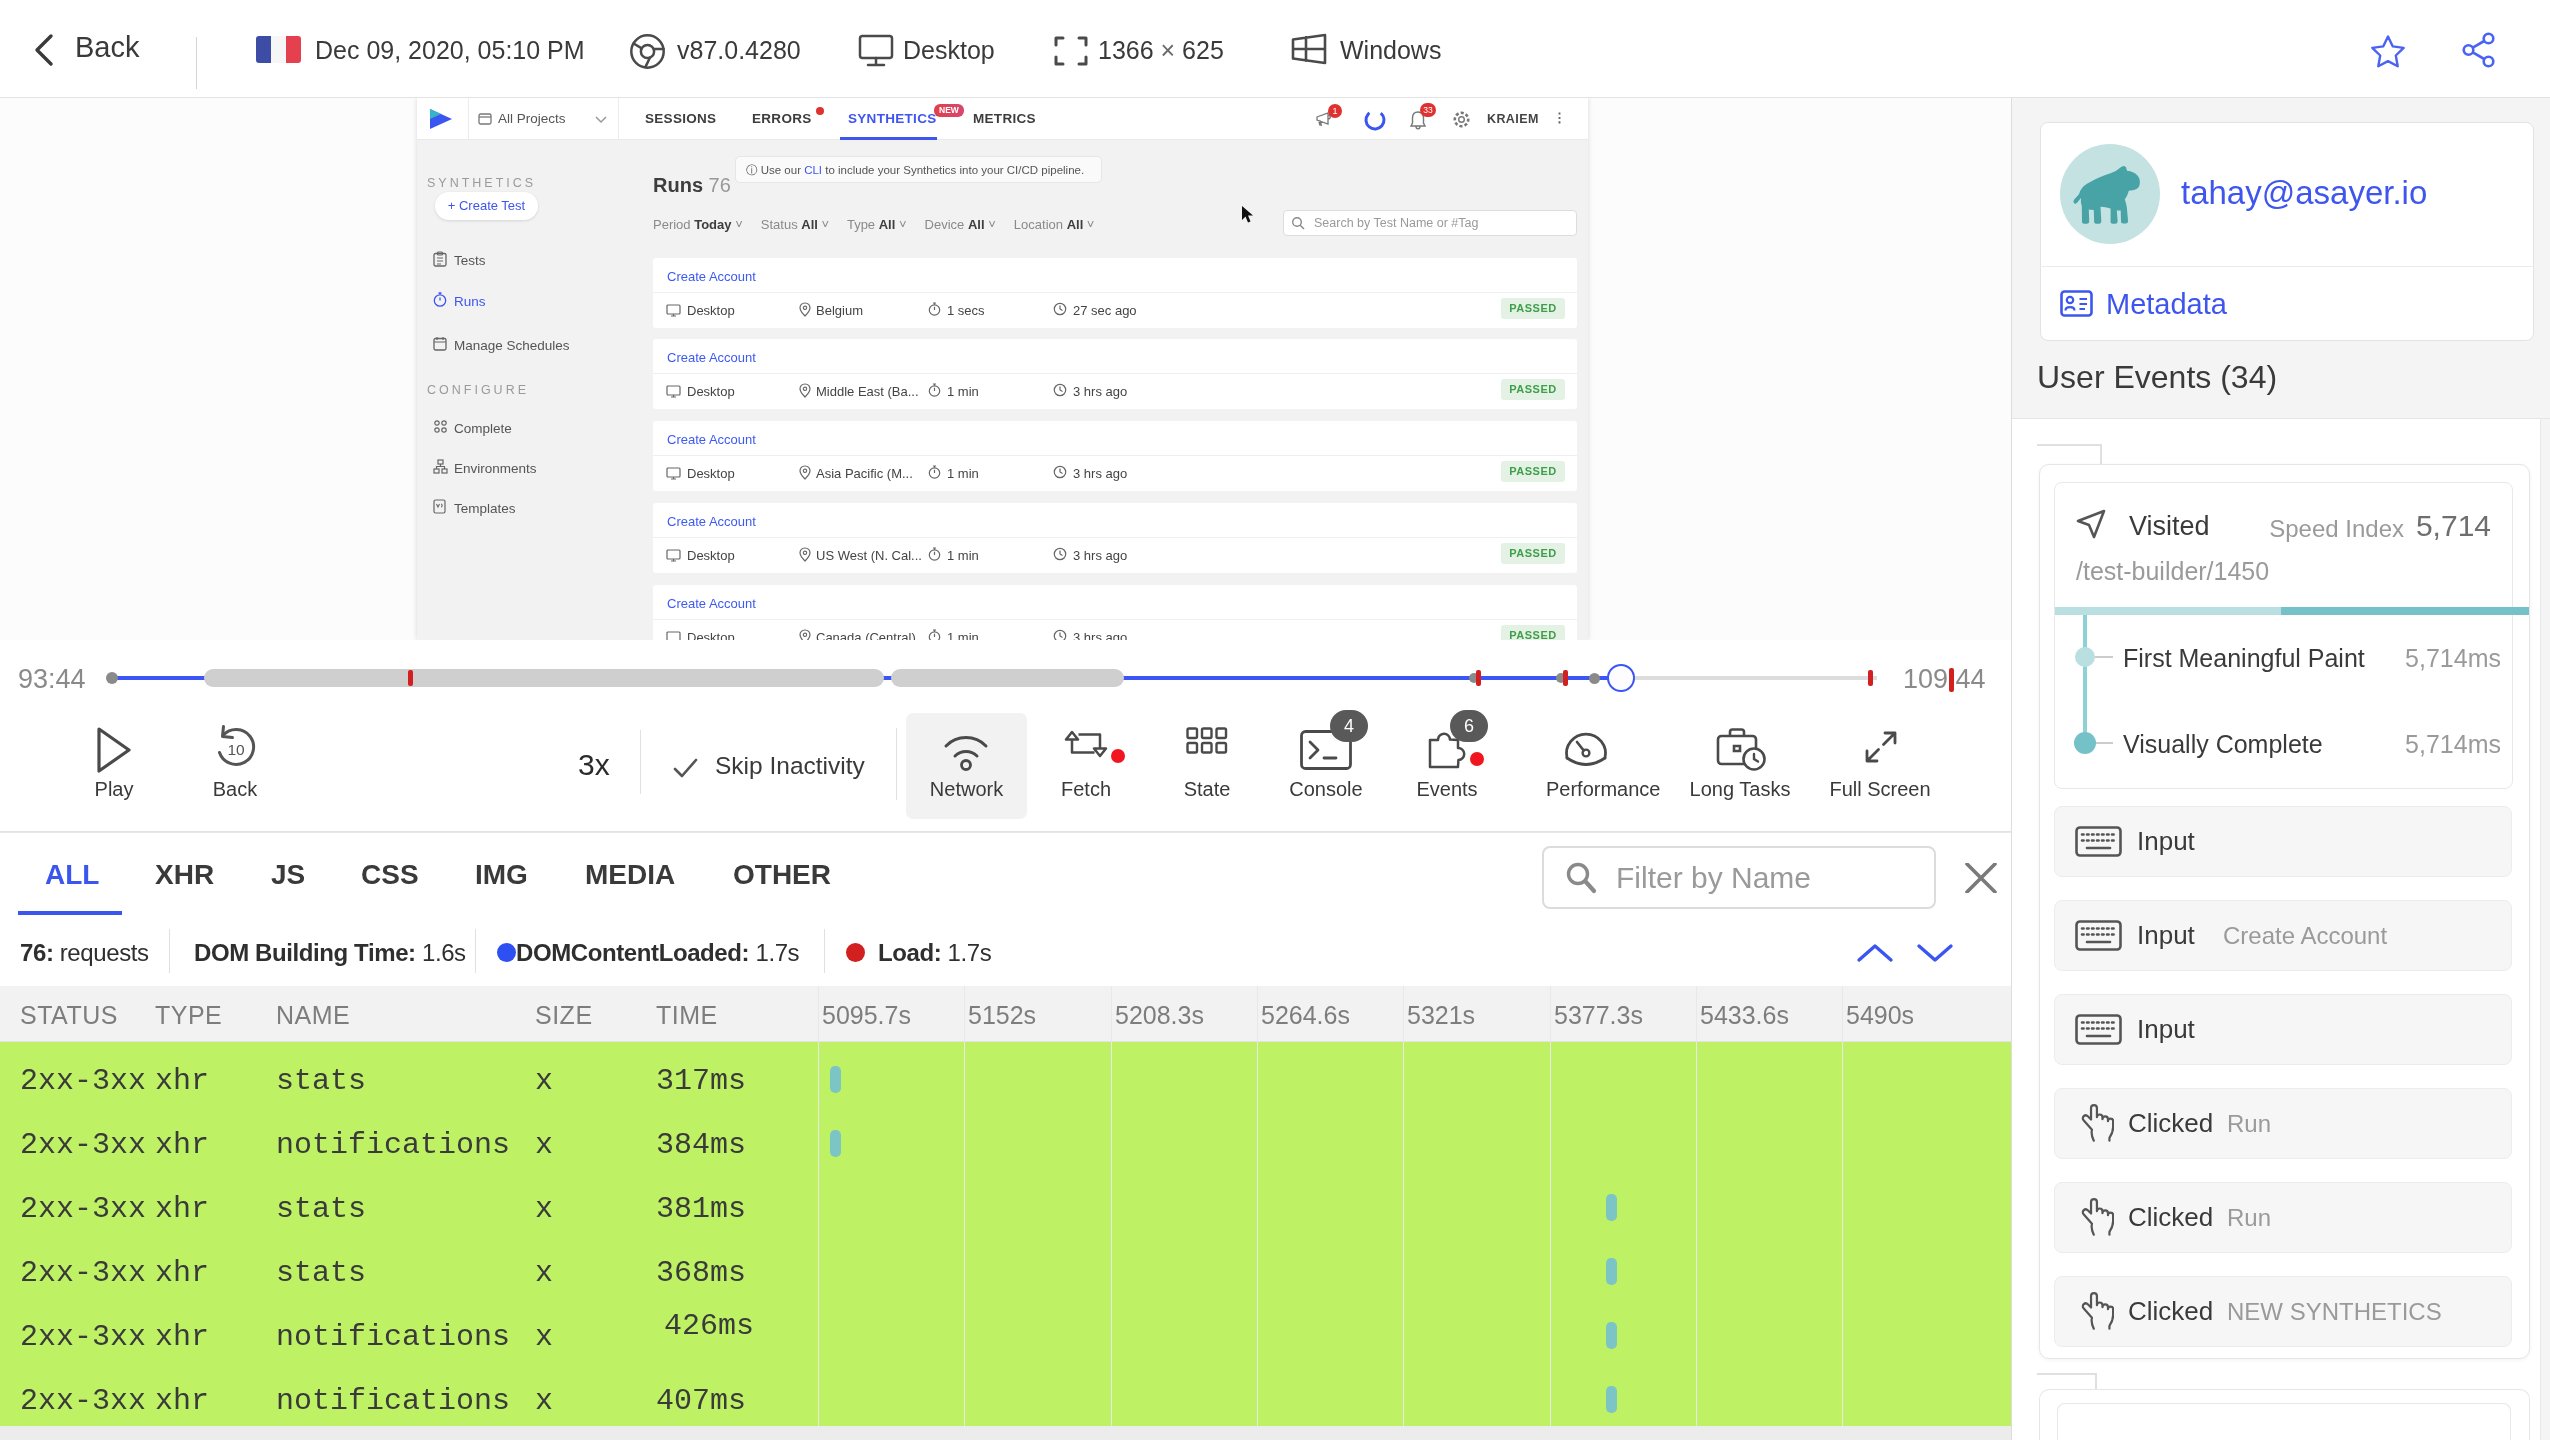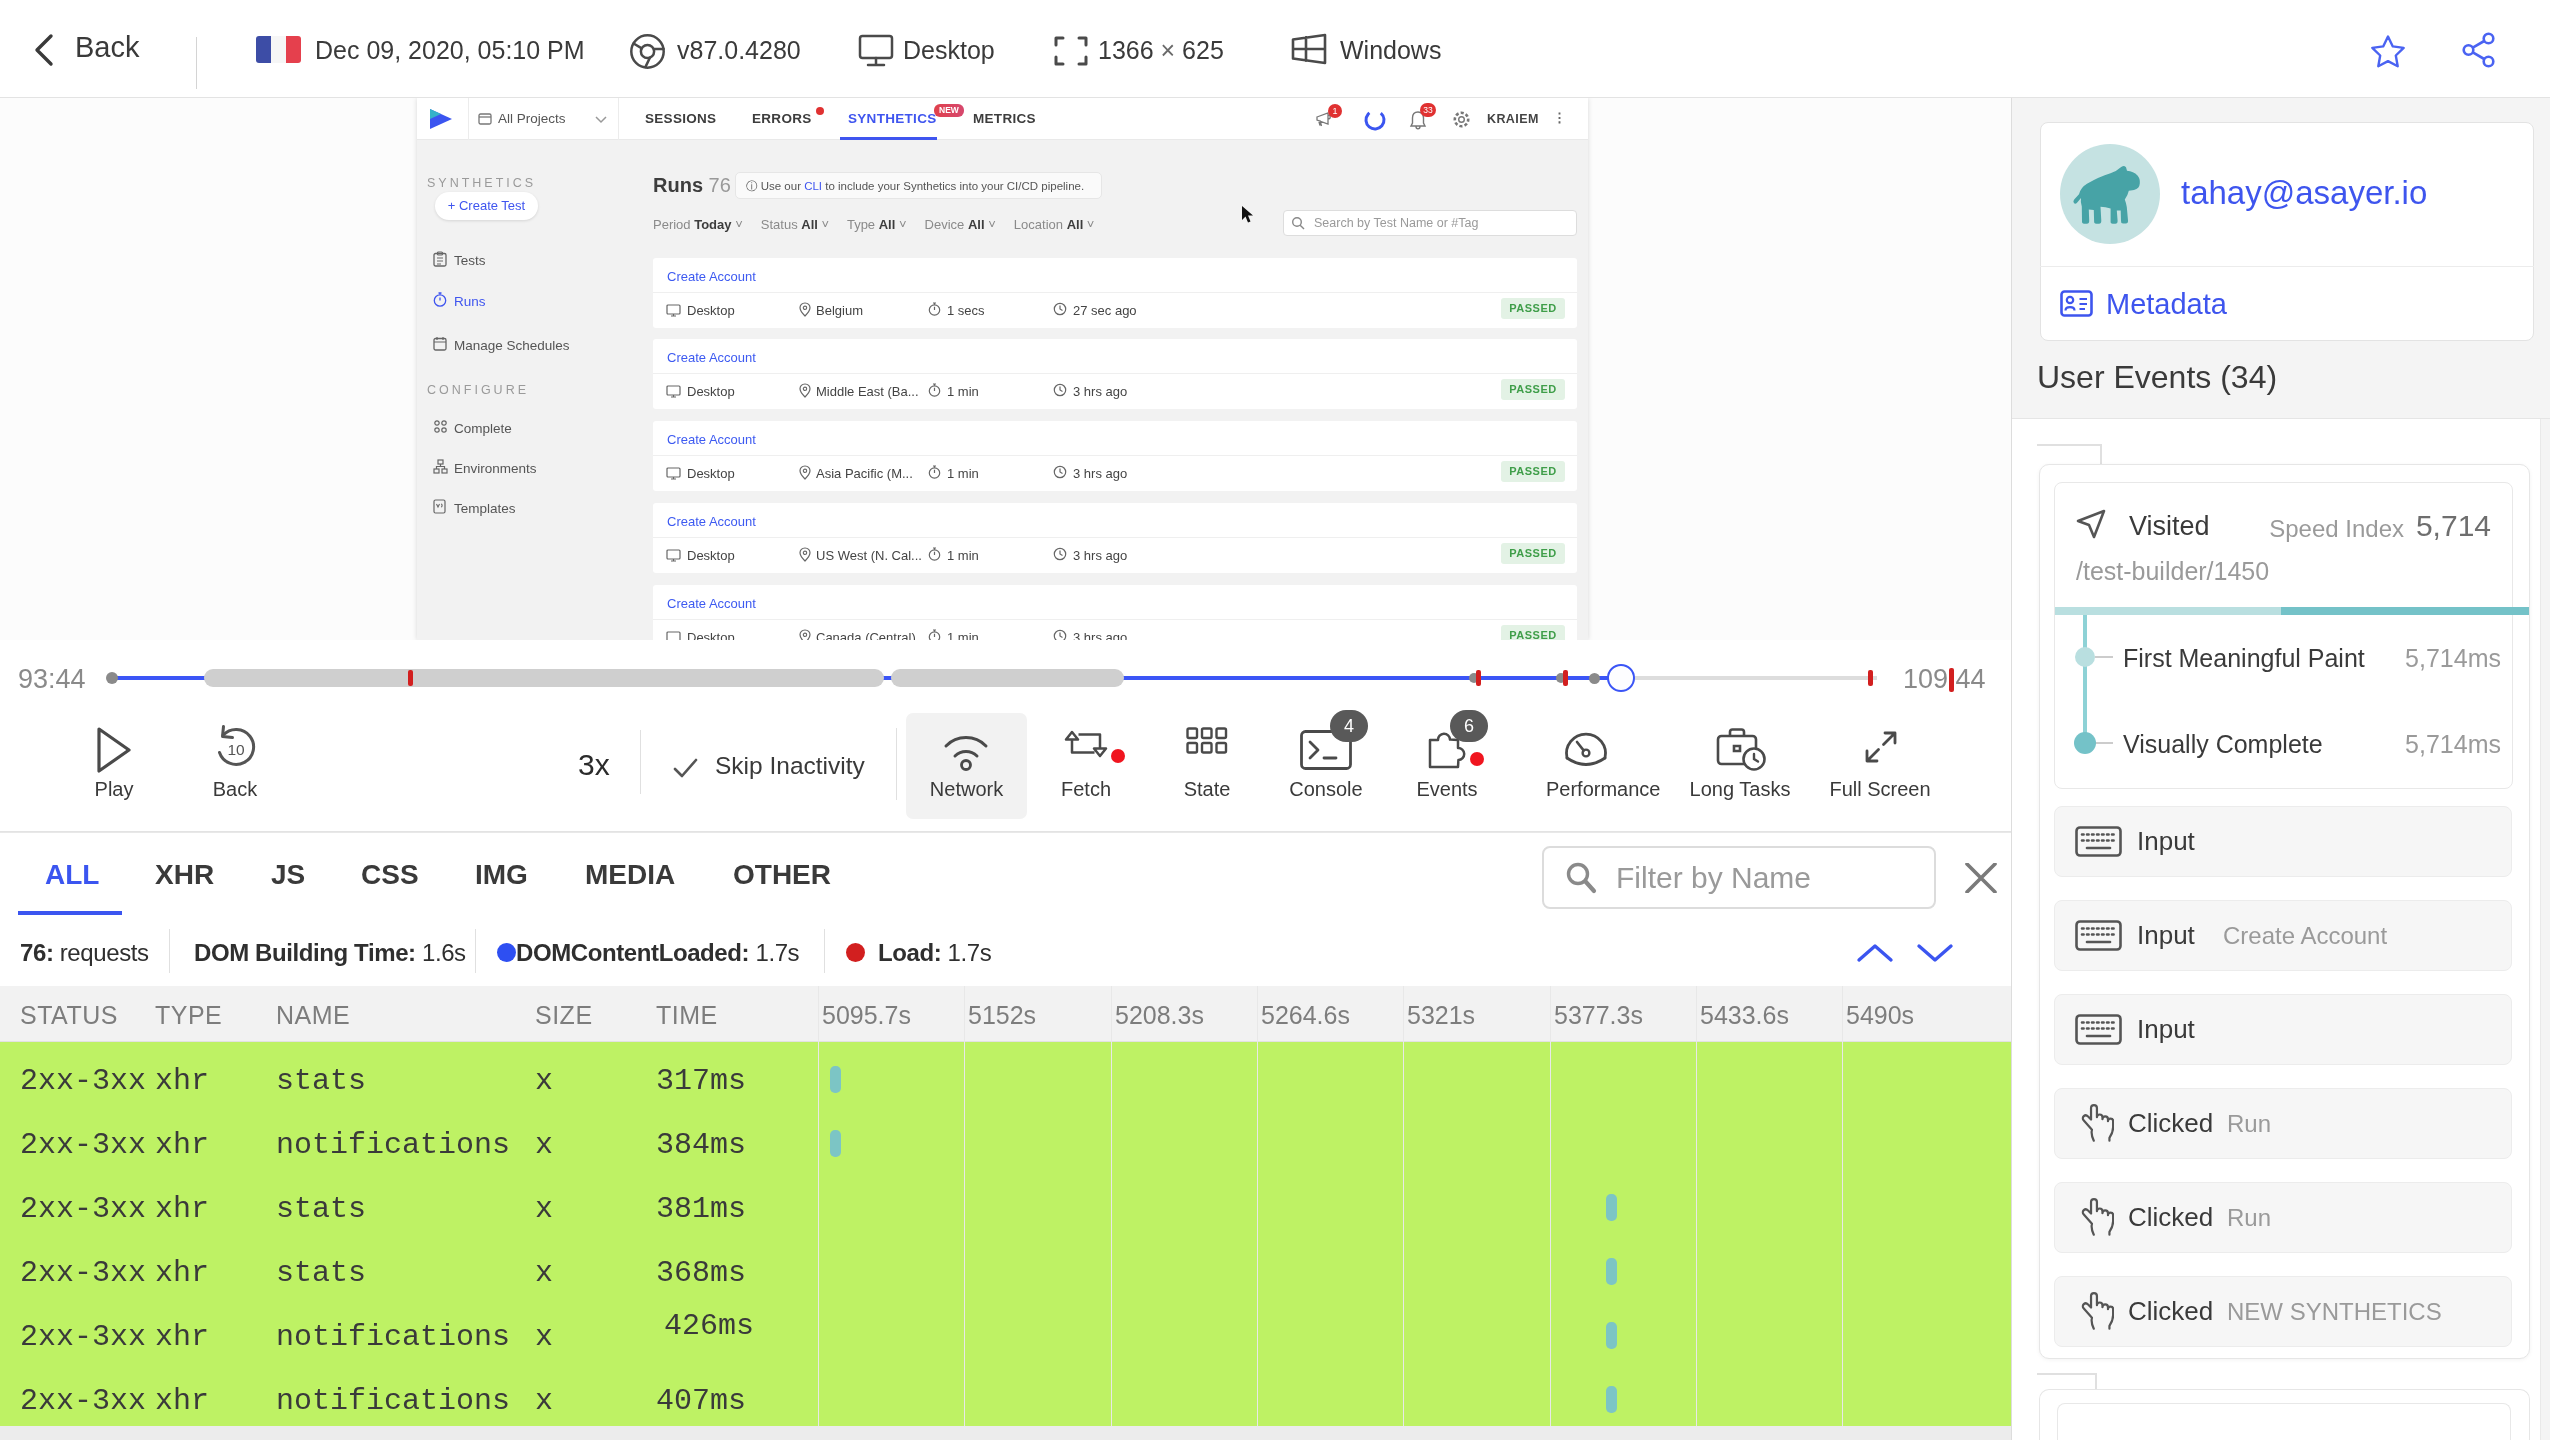--- a/index.html
+++ b/index.html
@@ -132,21 +132,21 @@
         <path d="M7.5 5 V7.5 M3.5 10 V7.5 H11.5 V10" fill="none" stroke="#666" stroke-width="1.2"></path>
       </svg>
     <div class="abs" style="left:37px;top:363px;font-size:13.5px;color:#555;">Environments</div>
     <svg class="abs" style="left:16px;top:401px;" width="13" height="15" viewBox="0 0 13 15">
         <rect x="1" y="1" width="11" height="13" rx="1.5" fill="none" stroke="#666" stroke-width="1.2"></rect>
         <path d="M3.5 5 L5 8 L6.5 5 M8 5 C9.5 5 9.5 8 8 8" fill="none" stroke="#666" stroke-width="1.1"></path>
       </svg>
     <div class="abs" style="left:37px;top:403px;font-size:13.5px;color:#555;">Templates</div>
 
     <div class="abs" style="left:236px;top:76px;font-size:20px;font-weight:bold;color:#3d3d3d;">Runs <span style="font-weight:normal;color:#999;">76</span></div>
-    <div class="abs" style="left:318px;top:74px;width:367px;height:27px;background:#fafafa;border:1px solid #e6e6e6;border-radius:5px;line-height:26px;font-size:11.5px;white-space:nowrap;color:#555;padding-left:10px;">ⓘ Use our <span style="color:#3f55ef;">CLI</span> to include your Synthetics into your CI/CD pipeline.</div>
+    <div class="abs" style="left:318px;top:58px;width:367px;height:27px;background:#fafafa;border:1px solid #e6e6e6;border-radius:5px;line-height:26px;font-size:11.5px;white-space:nowrap;color:#555;padding-left:10px;">ⓘ Use our <span style="color:#3f55ef;">CLI</span> to include your Synthetics into your CI/CD pipeline.</div>
     <div class="abs" style="left:236px;top:119px;font-size:13px;color:#8a8a8a;">Period <b style="color:#3d3d3d;">Today</b> ˅ &nbsp;&nbsp;&nbsp; Status <b style="color:#3d3d3d;">All</b> ˅ &nbsp;&nbsp;&nbsp; Type <b style="color:#3d3d3d;">All</b> ˅ &nbsp;&nbsp;&nbsp; Device <b style="color:#3d3d3d;">All</b> ˅ &nbsp;&nbsp;&nbsp; Location <b style="color:#3d3d3d;">All</b> ˅</div>
     <div class="abs" style="left:866px;top:112px;width:294px;height:26px;background:#fff;border:1px solid #ddd;border-radius:4px;line-height:25px;font-size:12.5px;color:#9a9a9a;padding-left:30px;">Search by Test Name or #Tag</div>
     <svg class="abs" style="left:874px;top:118px;" width="14" height="14" viewBox="0 0 14 14">
         <circle cx="6" cy="6" r="4.3" fill="none" stroke="#888" stroke-width="1.4"></circle>
         <path d="M9.2 9.2 L13 13" stroke="#888" stroke-width="1.4"></path>
       </svg>
     <svg class="abs" style="left:824px;top:107px;" width="13" height="19" viewBox="0 0 13 19">
         <path d="M1 1 L1 15 L4.5 11.5 L7 17.5 L9.5 16.5 L7 10.5 L12 10.5 Z" fill="#111"></path>
       </svg>
     <div class="abs" style="left:236px;top:160px;width:924px;height:70px;background:#fff;border-radius:3px;">

